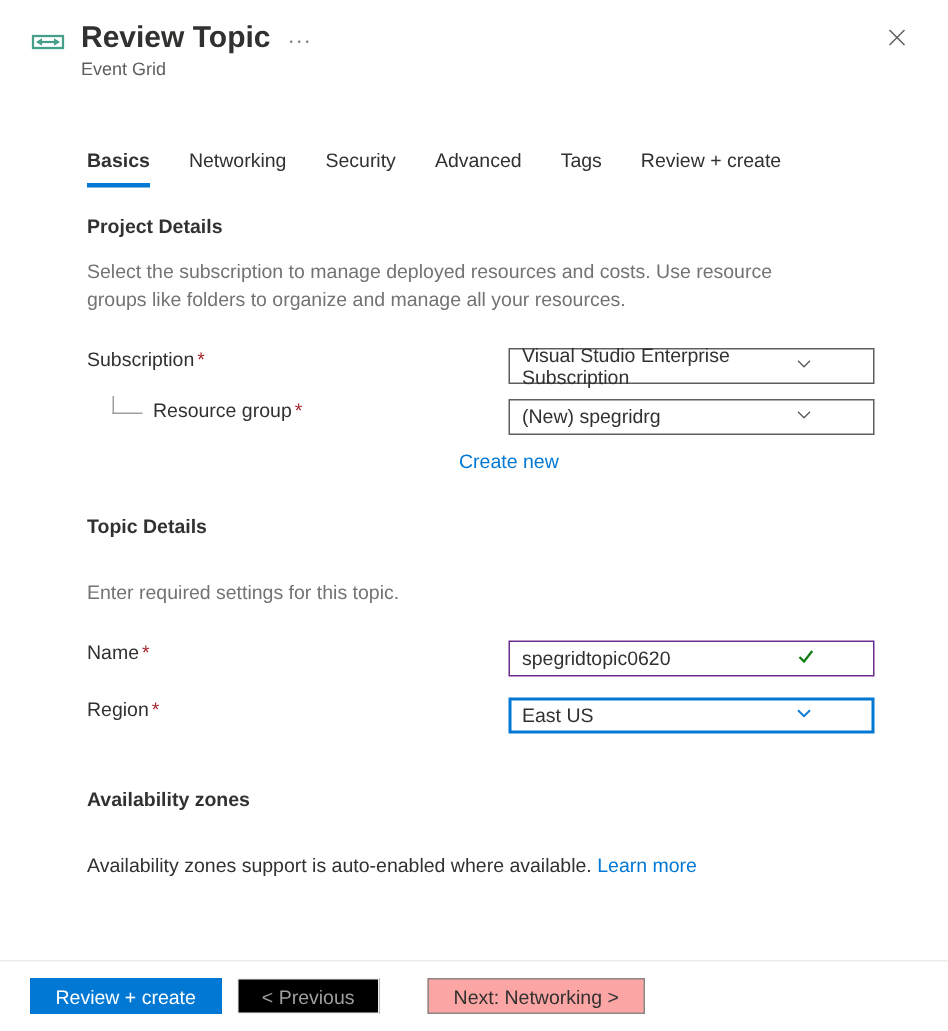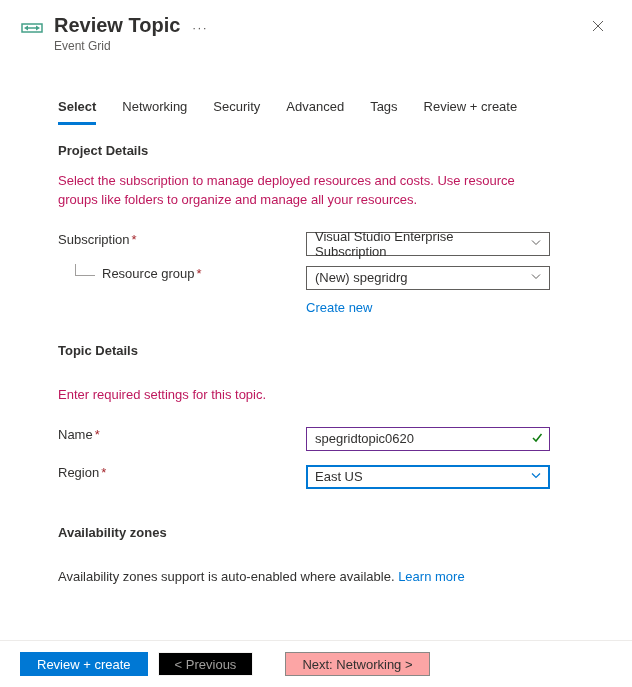--- a/index.html
+++ b/index.html
@@ -75,21 +75,21 @@
       padding: 18px 82px 0 58px;
     }
     .section-title {
       font-weight: 600;
       font-size: 13px;
       color: #323130;
       margin-bottom: 14px;
     }
     .section-desc {
       font-size: 13px;
-      color: #be185d;
+      color: #737373;
       line-height: 1.45;
       margin-bottom: 22px;
     }
     .form-row {
       display: flex;
       align-items: flex-start;
       margin-bottom: 10px;
     }
     .form-label {
       width: 248px;
@@ -118,20 +118,21 @@
       width: 100%;
       height: 24px;
       border: 1px solid #605e5c;
       background: #fff;
       font-size: 13px;
       padding: 0 26px 0 8px;
       display: flex;
       align-items: center;
       font-family: inherit;
       color: #323130;
+      margin-left: 33px;
     }
     .dropdown { cursor: pointer; }
     .dropdown.focus { border: 2px solid #0078d4; height: 24px; padding-left: 7px; }
     .textinput.valid { border: 1px solid #6b2c91; padding-right: 26px; }
     .chevron {
       position: absolute;
       right: 8px;
       top: 50%;
       transform: translateY(-50%);
       pointer-events: none;
@@ -214,21 +215,21 @@
   </div>
   <div class="header-close">
     <svg width="12" height="12" viewBox="0 0 12 12">
         <line x1="1" y1="1" x2="11" y2="11" stroke="#605e5c" stroke-width="1"></line>
         <line x1="11" y1="1" x2="1" y2="11" stroke="#605e5c" stroke-width="1"></line>
       </svg>
   </div>
 </div>
 
 <div class="tabs">
-  <div class="tab active">Select</div>
+  <div class="tab active">Basics</div>
   <div class="tab">Networking</div>
   <div class="tab">Security</div>
   <div class="tab">Advanced</div>
   <div class="tab">Tags</div>
   <div class="tab">Review + create</div>
 </div>
 
 <div class="body">
 
   <div class="section-title">Project Details</div>

